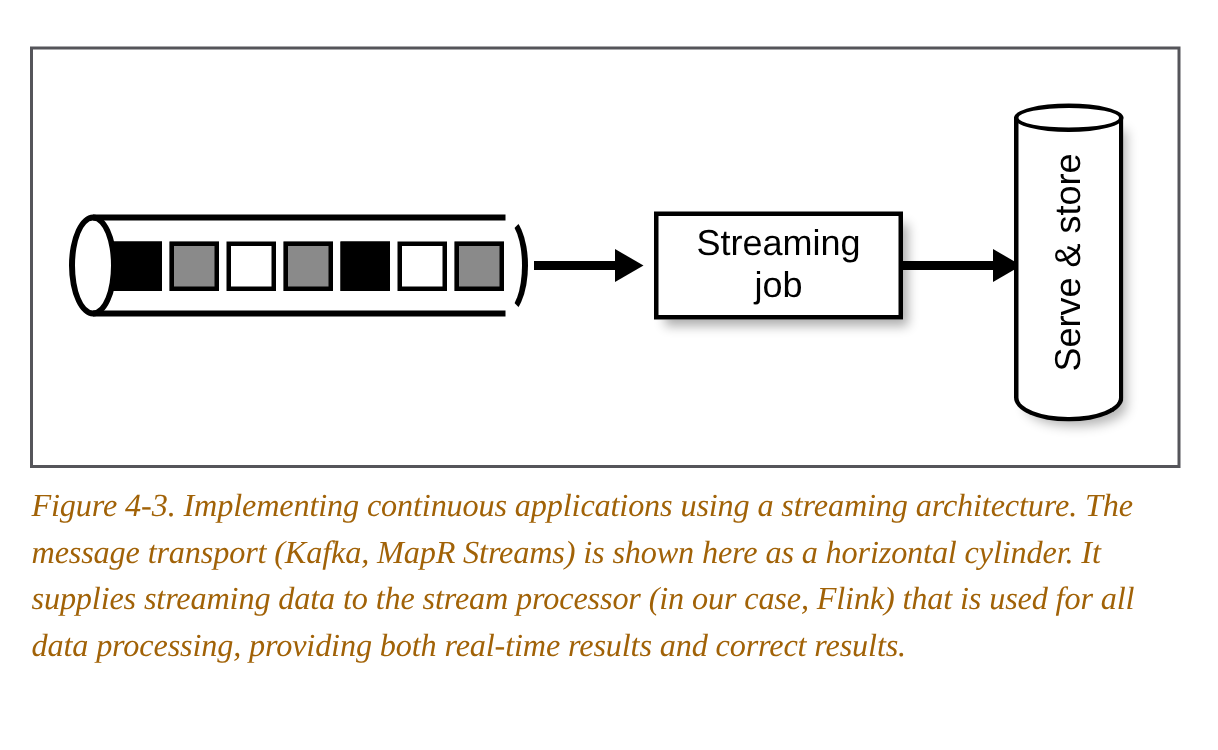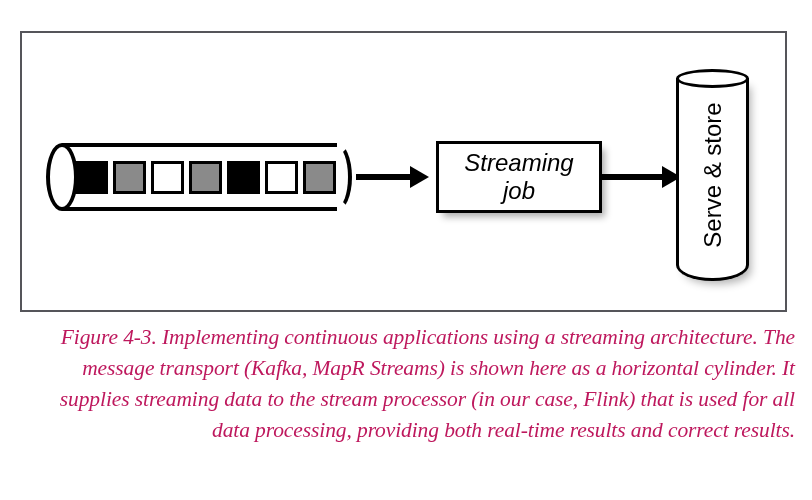--- a/index.html
+++ b/index.html
@@ -129,21 +129,20 @@
     top: 139px;
     width: 166px;
     height: 72px;
     background: #ffffff;
     border: 3px solid #000;
     box-sizing: border-box;
     box-shadow: 5px 6px 7px -2px rgba(0,0,0,0.32);
     display: flex;
     align-items: center;
     justify-content: center;
-    font-style: italic;
   }
   #streaming-job-box .label {
     font-family: "Liberation Sans", sans-serif;
     font-size: 24px;
     line-height: 28px;
     text-align: center;
     color: #000;
     white-space: pre-line;
   }
 
@@ -201,23 +200,22 @@
   
   #figure-caption {
     position: absolute;
     left: 21px;
     top: 322px;
     width: 774px;
     font-family: "Liberation Serif", serif;
     font-style: italic;
     font-size: 21.5px;
     line-height: 31px;
-    color: #be185d;
+    color: #a16207;
     letter-spacing: -0.1px;
-    text-align: right;
   }
 </style>
 </head>
 <body>
 
 <div id="page">
 
   <div id="figure-frame" style="border-color: rgb(85, 85, 90);">
 
     <div id="transport-cylinder" style="left:24px; top:110px;">

